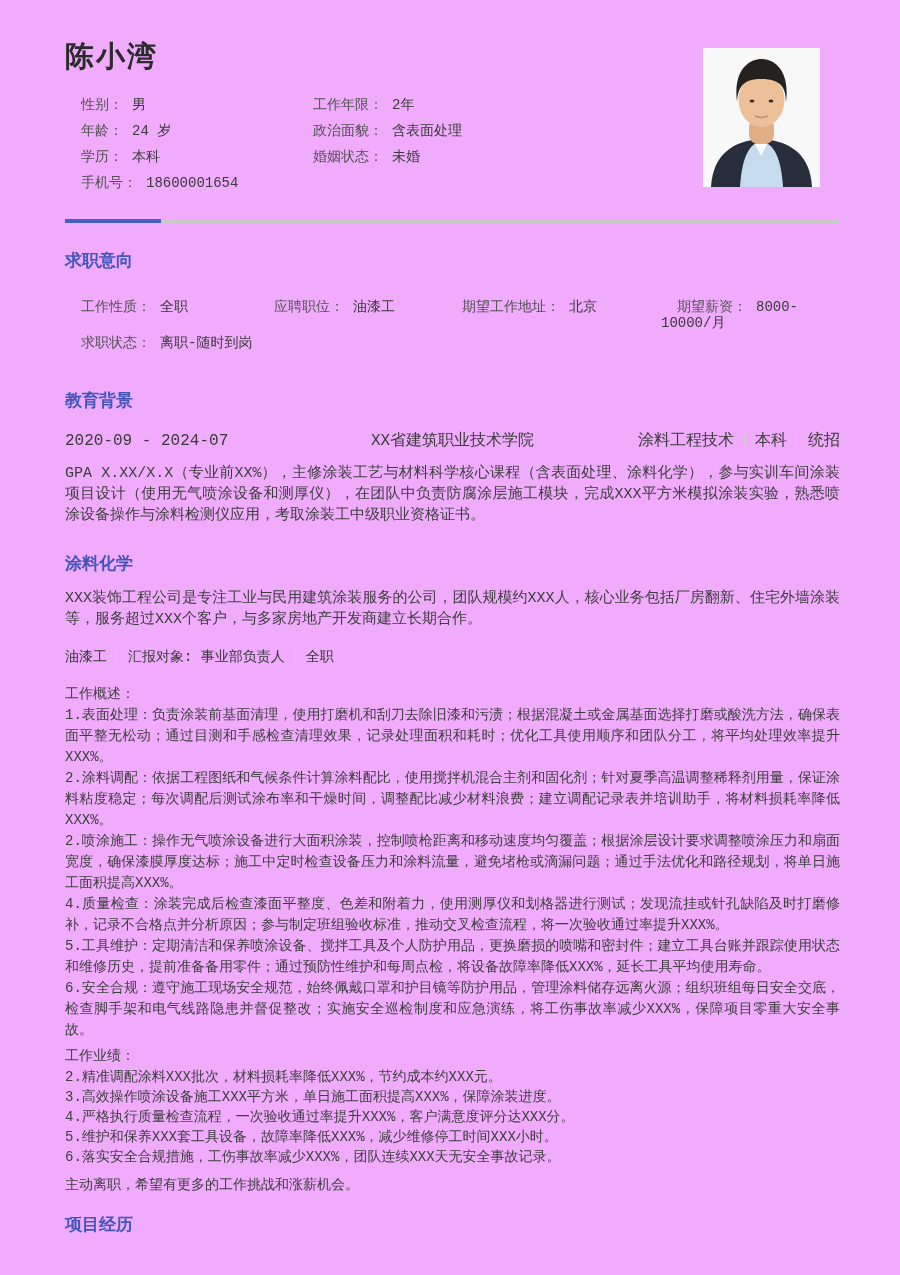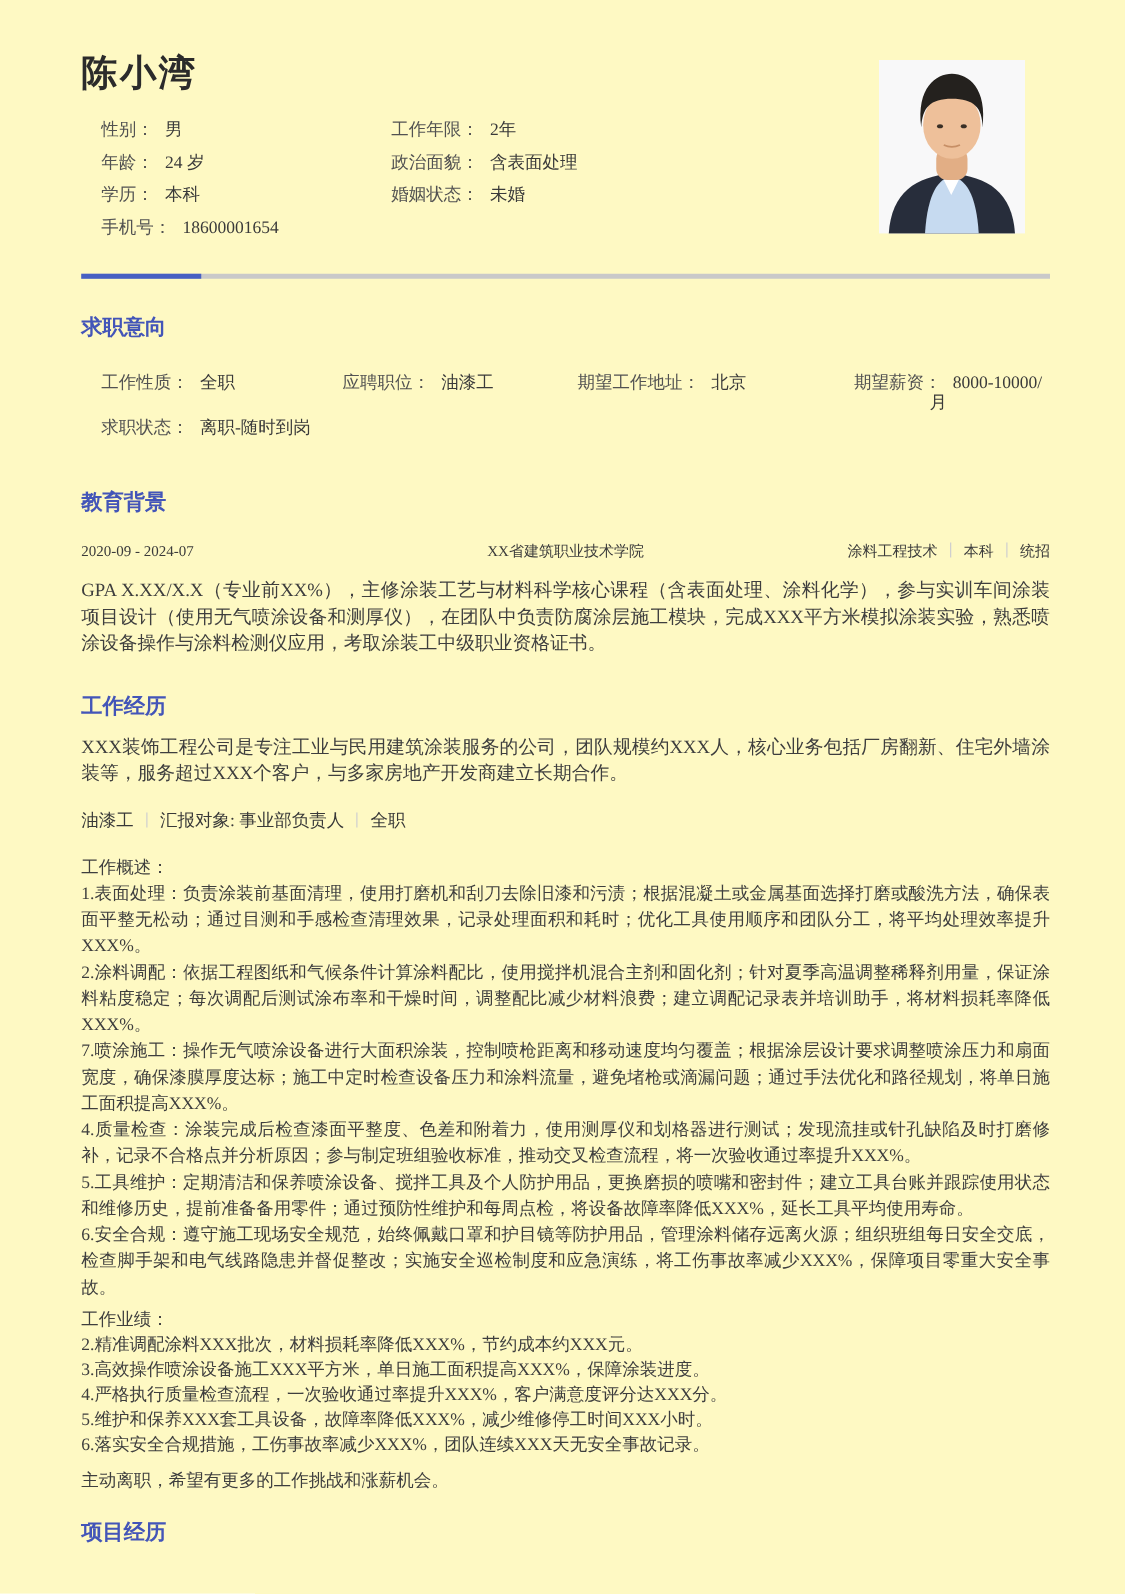--- a/index.html
+++ b/index.html
@@ -1,37 +1,37 @@
 <!DOCTYPE html>
 <html><head>
 <meta charset="utf-8">
 <style>
   html,body{margin:0;padding:0;background:#fff;}
-  .page{position:relative;width:900px;height:1275px;background:#fef9c3;overflow:hidden;
-        font-family:Liberation Serif, serif;color:#3e3e3e;}
+  .page{position:relative;width:900px;height:1275px;background:#f0abfc;overflow:hidden;
+        font-family:Liberation Mono, monospace;color:#3e3e3e;}
   .content{position:absolute;left:65px;top:0;width:775px;}
   .name{margin:42px 0 0;font-size:29px;line-height:34px;font-weight:700;color:#2b2b2b;letter-spacing:2px;}
   .info{margin-top:21px;display:flex;}
   .info-col-left{width:232px;}
   .info-col-right{flex:1;}
   .info-row{height:16px;line-height:16px;margin-bottom:10px;font-size:14px;}
   .lab{color:#525252;margin-right:9px;margin-left:16px;}
   .val{color:#3a3a3a;}
   .photo{position:absolute;left:703px;top:48px;width:117px;height:139px;overflow:hidden;}
   .divider{margin-top:18px;height:4px;background:#c9c9c9;position:relative;}
   .divider-accent{position:absolute;left:0;top:0;width:96px;height:4px;background:#4760c2;}
   .sec-title{font-size:17px;line-height:20px;font-weight:700;color:#4355b8;margin:0;}
   .mt-intent{margin-top:29px;}
   .intent-grid{margin-top:27px;display:grid;grid-template-columns:193px 188px 215px 1fr;
                font-size:14px;height:16px;line-height:16px;}
-  .intent-cell-last{text-align:center;}
+  .intent-cell-last{text-align:left;}
   .intent-status{margin-top:20px;font-size:14px;height:16px;line-height:16px;}
   .mt-edu{margin-top:41px;}
   .meta-row{margin-top:21px;display:grid;grid-template-columns:1fr auto 1fr;
-            font-size:12px;line-height:17px;color:#3b3b3b;}
+            font-size:16px;line-height:17px;color:#3b3b3b;}
   .meta-center{justify-self:center;}
   .meta-right{justify-self:end;}
   .para{margin:13px 0 0;font-size:15px;line-height:21px;color:#3e3e3e;text-align:justify;}
   .mt-work{margin-top:29px;}
   .jobline{margin-top:19px;font-size:14px;line-height:17px;color:#383838;}
   .sep{display:inline-block;width:0;height:12px;border-left:1px solid #cfcfcf;
        margin:0 10px;vertical-align:-1px;}
   .block-label{margin:18px 0 0;font-size:14px;line-height:21px;color:#3e3e3e;}
   .olist p{margin:0;font-size:14px;line-height:21px;color:#3e3e3e;text-align:justify;}
   .alist{margin-top:0;}
@@ -118,31 +118,31 @@
     <h2 class="sec-title mt-edu">教育背景</h2>
     <div class="meta-row">
       <span>2020-09 - 2024-07</span>
       <span class="meta-center">XX省建筑职业技术学院</span>
       <span class="meta-right">
         <span>涂料工程技术</span><span class="sep"></span><span>本科</span><span class="sep"></span><span>统招</span>
       </span>
     </div>
     <p class="para">GPA X.XX/X.X（专业前XX%），主修涂装工艺与材料科学核心课程（含表面处理、涂料化学），参与实训车间涂装项目设计（使用无气喷涂设备和测厚仪），在团队中负责防腐涂层施工模块，完成XXX平方米模拟涂装实验，熟悉喷涂设备操作与涂料检测仪应用，考取涂装工中级职业资格证书。</p>
 
-    <h2 class="sec-title mt-work">工作经历</h2>
+    <h2 class="sec-title mt-work">涂料化学</h2>
     <p class="para">XXX装饰工程公司是专注工业与民用建筑涂装服务的公司，团队规模约XXX人，核心业务包括厂房翻新、住宅外墙涂装等，服务超过XXX个客户，与多家房地产开发商建立长期合作。</p>
     <div class="jobline">
       <span>油漆工</span><span class="sep"></span><span>汇报对象: 事业部负责人</span><span class="sep"></span><span>全职</span>
     </div>
 
     <p class="block-label">工作概述：</p>
     <div class="olist">
       <p>1.表面处理：负责涂装前基面清理，使用打磨机和刮刀去除旧漆和污渍；根据混凝土或金属基面选择打磨或酸洗方法，确保表面平整无松动；通过目测和手感检查清理效果，记录处理面积和耗时；优化工具使用顺序和团队分工，将平均处理效率提升XXX%。</p>
       <p>2.涂料调配：依据工程图纸和气候条件计算涂料配比，使用搅拌机混合主剂和固化剂；针对夏季高温调整稀释剂用量，保证涂料粘度稳定；每次调配后测试涂布率和干燥时间，调整配比减少材料浪费；建立调配记录表并培训助手，将材料损耗率降低XXX%。</p>
-      <p>7.喷涂施工：操作无气喷涂设备进行大面积涂装，控制喷枪距离和移动速度均匀覆盖；根据涂层设计要求调整喷涂压力和扇面宽度，确保漆膜厚度达标；施工中定时检查设备压力和涂料流量，避免堵枪或滴漏问题；通过手法优化和路径规划，将单日施工面积提高XXX%。</p>
+      <p>2.喷涂施工：操作无气喷涂设备进行大面积涂装，控制喷枪距离和移动速度均匀覆盖；根据涂层设计要求调整喷涂压力和扇面宽度，确保漆膜厚度达标；施工中定时检查设备压力和涂料流量，避免堵枪或滴漏问题；通过手法优化和路径规划，将单日施工面积提高XXX%。</p>
       <p>4.质量检查：涂装完成后检查漆面平整度、色差和附着力，使用测厚仪和划格器进行测试；发现流挂或针孔缺陷及时打磨修补，记录不合格点并分析原因；参与制定班组验收标准，推动交叉检查流程，将一次验收通过率提升XXX%。</p>
       <p>5.工具维护：定期清洁和保养喷涂设备、搅拌工具及个人防护用品，更换磨损的喷嘴和密封件；建立工具台账并跟踪使用状态和维修历史，提前准备备用零件；通过预防性维护和每周点检，将设备故障率降低XXX%，延长工具平均使用寿命。</p>
       <p>6.安全合规：遵守施工现场安全规范，始终佩戴口罩和护目镜等防护用品，管理涂料储存远离火源；组织班组每日安全交底，检查脚手架和电气线路隐患并督促整改；实施安全巡检制度和应急演练，将工伤事故率减少XXX%，保障项目零重大安全事故。</p>
     </div>
 
     <p class="ach-label">工作业绩：</p>
     <div class="alist">
       <p>2.精准调配涂料XXX批次，材料损耗率降低XXX%，节约成本约XXX元。</p>
       <p>3.高效操作喷涂设备施工XXX平方米，单日施工面积提高XXX%，保障涂装进度。</p>
       <p>4.严格执行质量检查流程，一次验收通过率提升XXX%，客户满意度评分达XXX分。</p>

